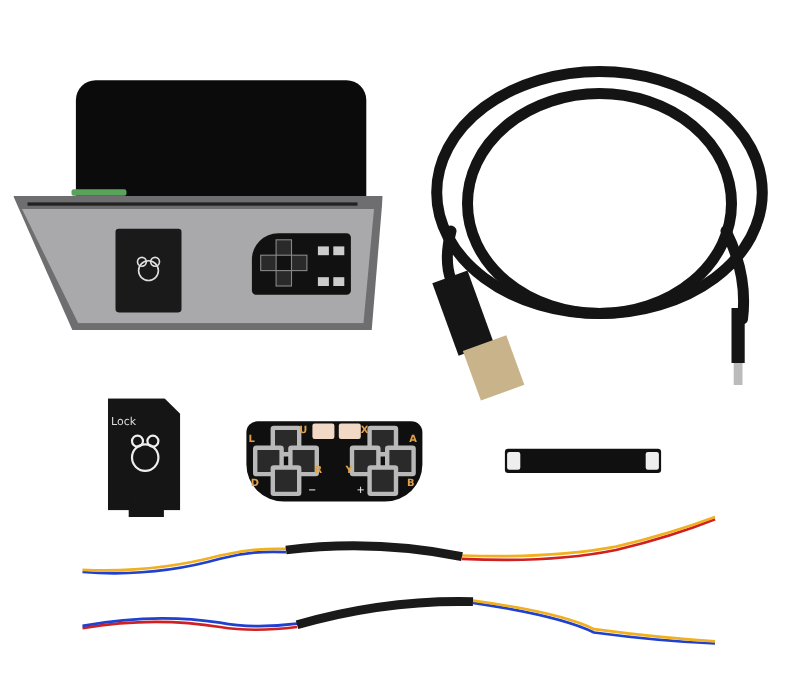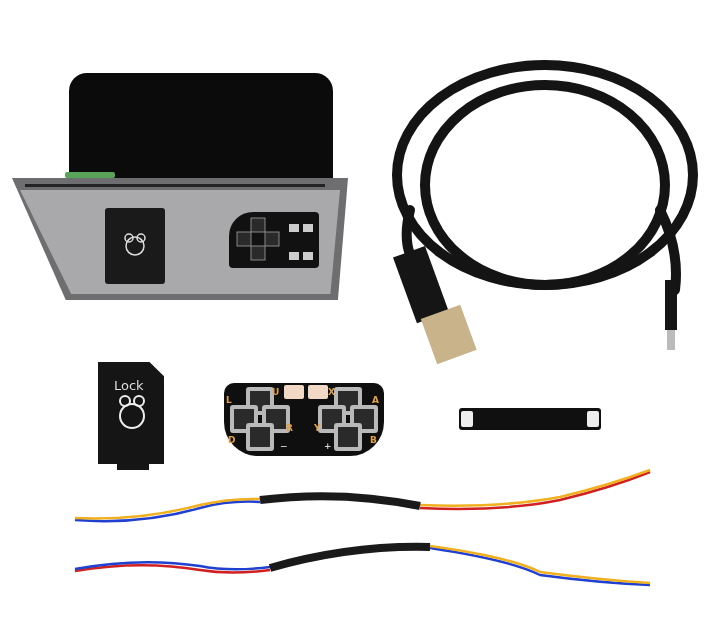--- a/index.html
+++ b/index.html
@@ -14,21 +14,21 @@
     clip-path:polygon(0 0,100% 0,97% 100%,16% 100%);}
   .stand-slot{left:25px;top:184px;width:300px;height:3px;background:#222;}
   .sd-small{left:105px;top:208px;width:60px;height:76px;background:#1a1a1a;border-radius:3px;}
   .pad-small{left:229px;top:212px;width:90px;height:56px;background:#111;border-radius:24px 4px 4px 4px;}
   
   .cable{left:380px;top:50px;}
   
   .sd{left:98px;top:362px;width:66px;height:102px;background:#151515;
     clip-path:polygon(0 0,78% 0,100% 14%,100% 100%,0 100%);}
   .sd-foot{left:117px;top:448px;width:32px;height:22px;background:#151515;}
-  .sd-lock{left:114px;top:378px;font-size:13px;color:#ddd;}
+  .sd-lock{left:101px;top:378px;font-size:10px;color:#ddd;}
   
   .pad{left:224px;top:383px;width:160px;height:73px;background:#0f0f0f;border-radius:10px 10px 34px 34px;}
   .btn{width:20px;height:20px;background:#2a2a2a;border:4px solid #b9b9b9;border-radius:3px;}
   .lbl{font-size:9px;font-weight:bold;color:#e0a14a;}
   .conn{width:20px;height:14px;background:#f1d9c5;border-radius:2px;}
   
   .sensor{left:459px;top:408px;width:142px;height:22px;background:#101010;border-radius:3px;}
   .sensor-end{width:12px;height:16px;background:#eee;border-radius:2px;top:3px;}
 </style>
 </head>

